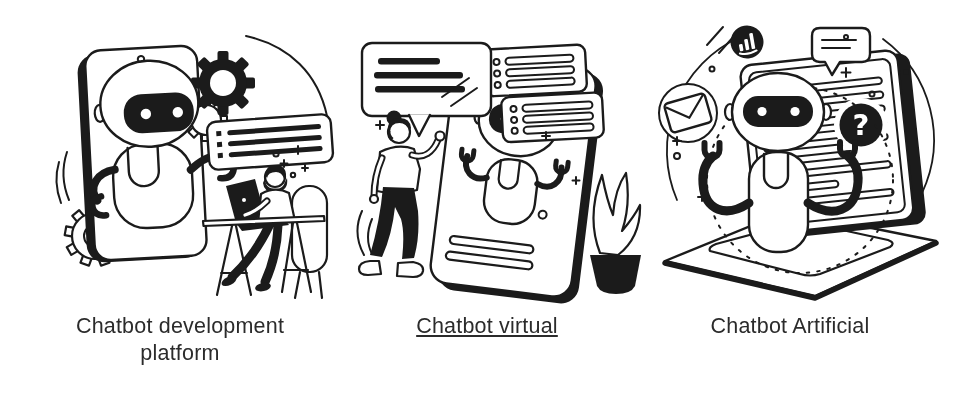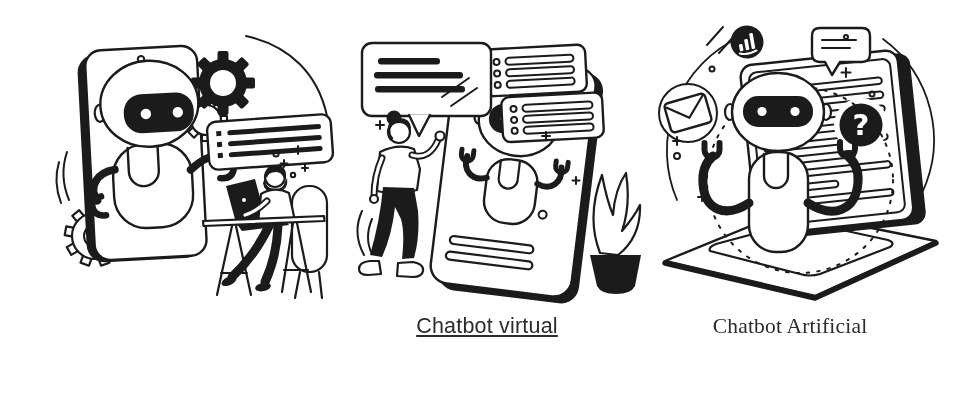--- a/index.html
+++ b/index.html
@@ -6,21 +6,21 @@
   .stage{position:relative;width:960px;height:411px;background:#ffffff;overflow:hidden;
          font-family:"Liberation Sans",sans-serif;}
   .fig-svg{position:absolute;}
   #fig1{left:40px;top:10px;}
   #fig2{left:350px;top:5px;}
   #fig3{left:650px;top:15px;}
   .caption{position:absolute;top:313px;text-align:center;
            font:400 21.5px/27px "Liberation Sans",sans-serif;color:#2b2b2b;letter-spacing:.2px;}
   #cap1{left:30px;width:300px;}
   #cap2{left:367px;width:240px;text-decoration:underline;}
-  #cap3{left:665px;width:250px;font-family:Liberation Serif, serif;}
+  #cap3{left:665px;width:250px;}
   svg .ln{stroke:#1b1b1b;fill:none;stroke-linecap:round;stroke-linejoin:round;}
   svg .fw{fill:#ffffff;stroke:#1b1b1b;stroke-linecap:round;stroke-linejoin:round;}
   svg .fb{fill:#1b1b1b;stroke:none;}
 </style>
 </head>
 <body>
 
 <div class="stage">
 
   <svg id="fig1" class="fig-svg" width="300" height="298" viewBox="0 0 300 298">
@@ -295,20 +295,24 @@
       <path class="ln" stroke-width="2" d="M27,122 v8 M23,126 h8"></path>
       <path class="ln" stroke-width="2" d="M52,178 v8 M48,182 h8"></path>
       <circle class="fb" cx="256" cy="57" r="3"></circle>
       <circle class="ln" stroke-width="2" cx="62" cy="54" r="2.5"></circle>
       <circle class="ln" stroke-width="2" cx="222" cy="79" r="2.5"></circle>
       <circle class="ln" stroke-width="2" cx="27" cy="141" r="3"></circle>
       <circle class="ln" stroke-width="2" cx="196" cy="22" r="2"></circle>
     </g>
   </svg>
 
+  <div id="cap1" class="caption">
+    <div>Chatbot development</div>
+    <div>platform</div>
+  </div>
   <div id="cap2" class="caption">
     <div>Chatbot virtual</div>
   </div>
   <div id="cap3" class="caption">
     <div>Chatbot Artificial</div>
   </div>
 
 </div>
 
 </body></html>

